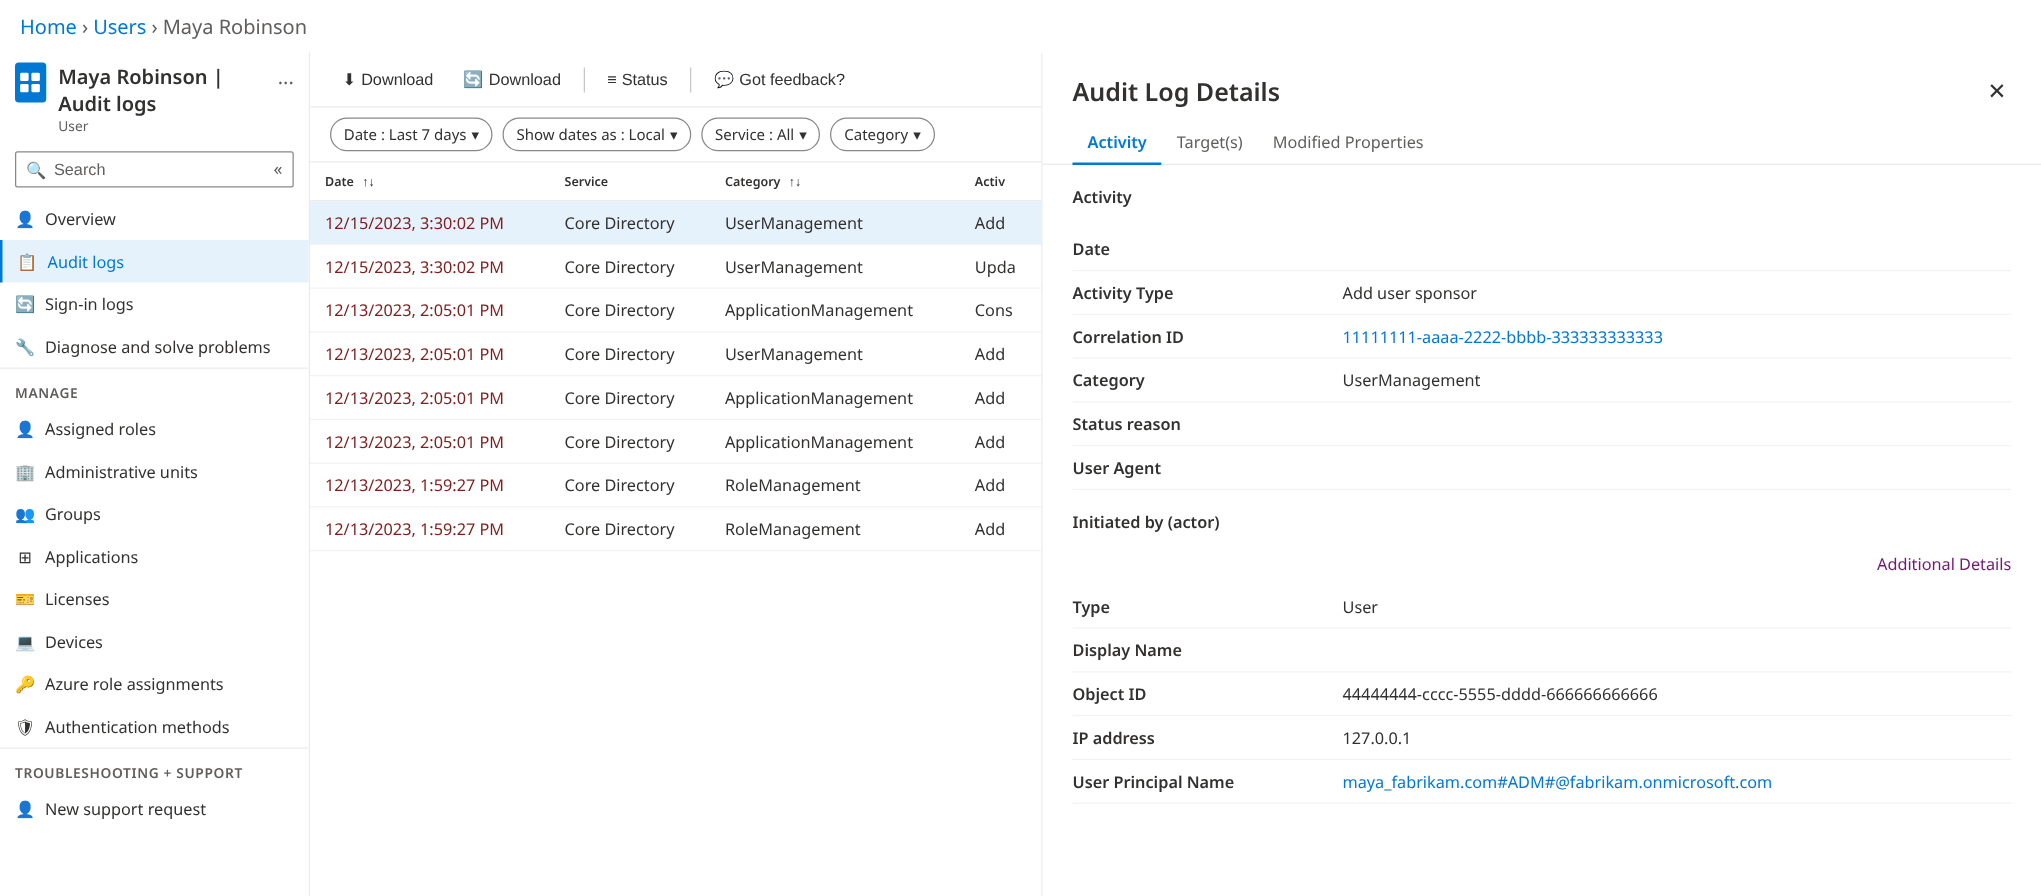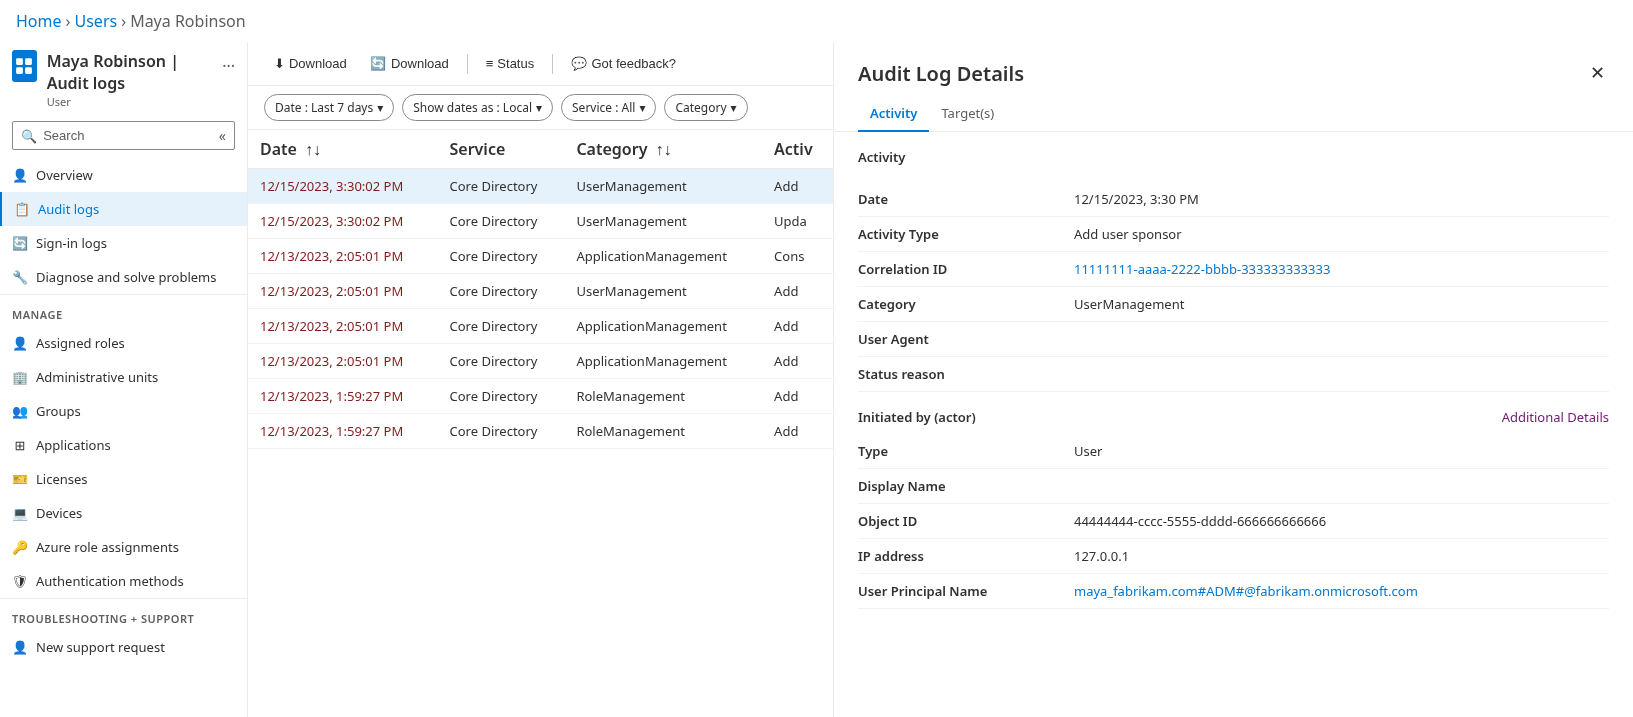--- a/index.html
+++ b/index.html
@@ -43,21 +43,21 @@
     .toolbar-divider { width: 1px; height: 20px; background: #c8c6c4; margin: 0 4px; }
 
     
     .filter-bar { display: flex; align-items: center; padding: 8px 16px; gap: 8px; border-bottom: 1px solid #edebe9; }
     .filter-chip { display: flex; align-items: flex-end; gap: 4px; padding: 4px 10px; border: 1px solid #8a8886; border-radius: 16px; font-size: 12px; cursor: pointer; background: #fff; color: #323130; }
 
     
     .table-container { flex: 1; overflow-y: auto; }
     table { width: 100%; border-collapse: collapse; }
     thead tr { border-bottom: 1px solid #edebe9; }
-    th { padding: 8px 12px; text-align: left; font-weight: 600; font-size: 16px; color: #323130; white-space: nowrap; position: sticky; top: 0; background: #fff; }
+    th { padding: 8px 12px; text-align: left; font-weight: 600; font-size: 10px; color: #323130; white-space: nowrap; position: sticky; top: 0; background: #fff; }
     td { padding: 8px 12px; font-size: 13px; color: #323130; border-bottom: 1px solid #f3f2f1; white-space: nowrap; }
     tr.selected td { background: #e6f2fb; }
     .sort-icon { display: inline-flex; align-items: center; margin-left: 4px; }
     td.link-text { color: #7f1d1d; cursor: pointer; }
 
     
     .right-panel { width: 800px; min-width: 800px; border-left: 1px solid #edebe9; display: flex; flex-direction: column; overflow-y: auto; }
     .panel-header { display: flex; align-items: center; justify-content: space-between; padding: 16px 24px 8px 24px; }
     .panel-title { font-size: 20px; font-weight: 600; color: #323130; }
     .close-btn { background: none; border: none; cursor: pointer; color: #323130; font-size: 18px; padding: 4px; }
@@ -285,51 +285,51 @@
 
   <div class="right-panel">
     <div class="panel-header">
       <span class="panel-title">Audit Log Details</span>
       <button class="close-btn">✕</button>
     </div>
 
     <div class="panel-tabs">
       <div class="panel-tab active">Activity</div>
       <div class="panel-tab">Target(s)</div>
+      <div class="panel-tab">Modified Properties</div>
     </div>
 
     <div class="panel-body">
       <div class="panel-section-title">Activity</div>
 
       <div class="detail-row">
         <span class="detail-label">Date</span>
-        <span class="detail-value">12/15/2023, 3:30 PM</span>
       </div>
       <div class="detail-row">
         <span class="detail-label">Activity Type</span>
         <span class="detail-value">Add user sponsor</span>
       </div>
       <div class="detail-row">
         <span class="detail-label">Correlation ID</span>
         <span class="detail-value link">11111111-aaaa-2222-bbbb-333333333333</span>
       </div>
       <div class="detail-row">
         <span class="detail-label">Category</span>
         <span class="detail-value">UserManagement</span>
       </div>
       <div class="detail-row">
+        <span class="detail-label">Status reason</span>
+        <span class="detail-value"></span>
+      </div>
+      <div class="detail-row">
         <span class="detail-label">User Agent</span>
         <span class="detail-value"></span>
       </div>
-      <div class="detail-row">
-        <span class="detail-label">Status reason</span>
-        <span class="detail-value"></span>
-      </div>
-
-      <div class="detail-row" style="border-bottom: none; padding-top: 16px;">
+
+      <div class="detail-row" style="border-bottom: none; padding-top: 16px; flex-direction: column;">
         <span class="detail-label" style="font-weight: 600;">Initiated by (actor)</span>
         <span class="additional-details">Additional Details</span>
       </div>
 
       <div class="detail-row">
         <span class="detail-label">Type</span>
         <span class="detail-value">User</span>
       </div>
       <div class="detail-row">
         <span class="detail-label">Display Name</span>

